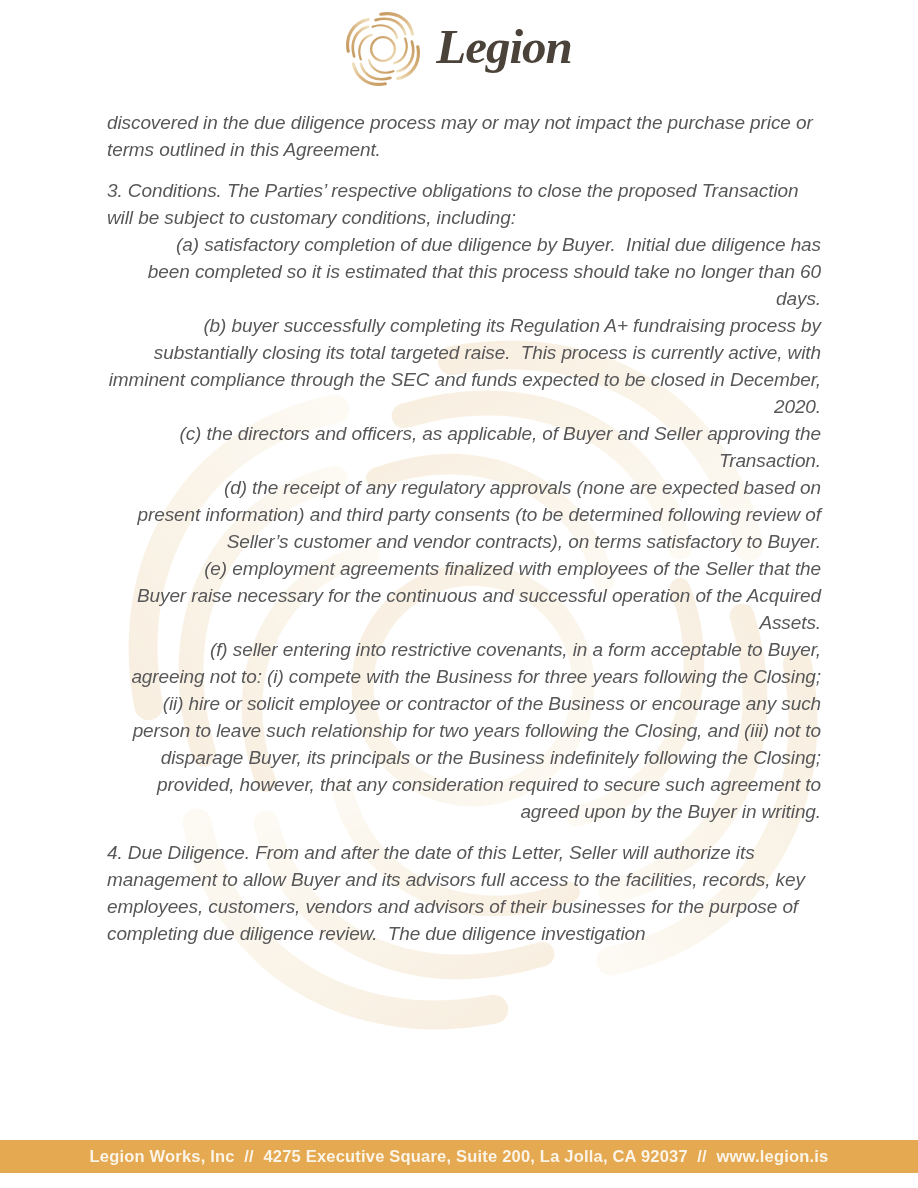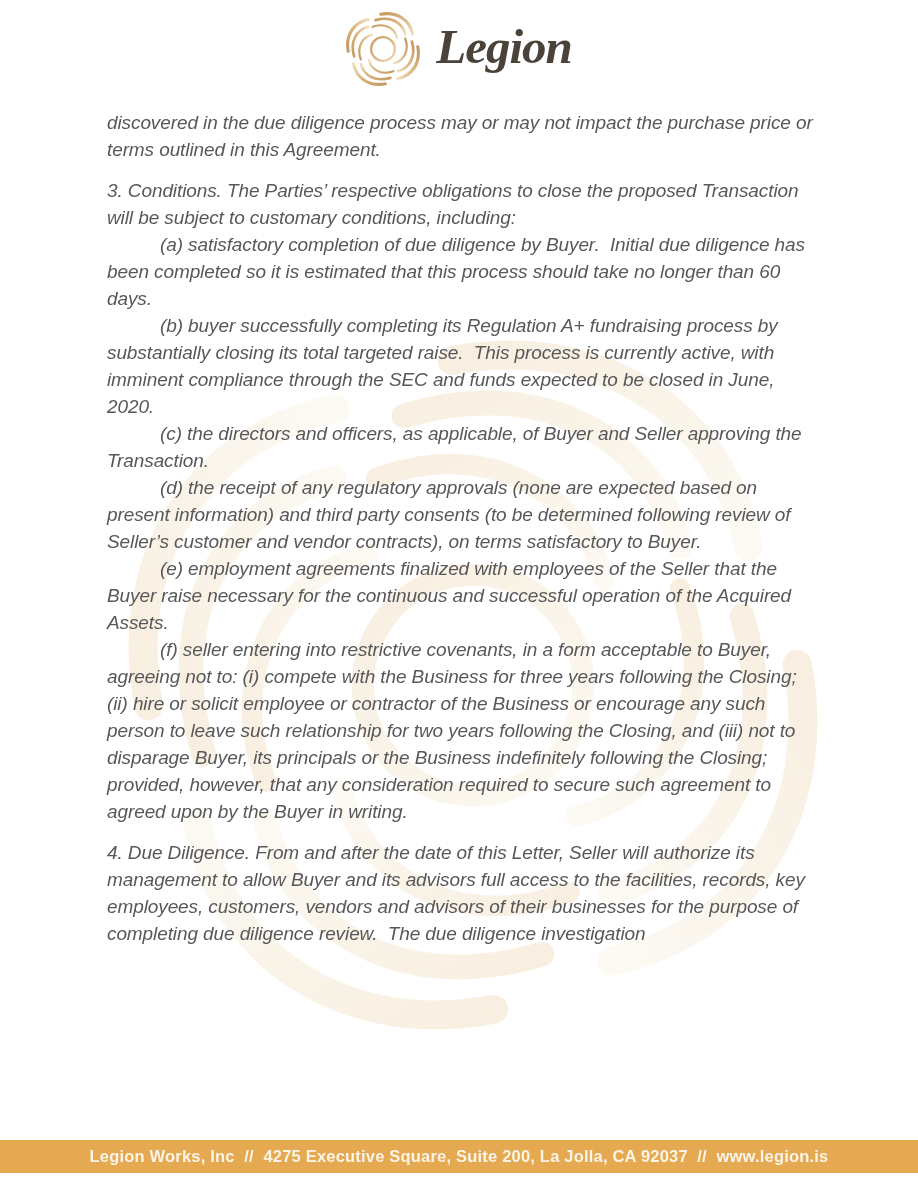--- a/index.html
+++ b/index.html
@@ -44,21 +44,21 @@
     font-size:19px;
     line-height:27px;
     letter-spacing:-0.1px;
     font-weight:400;
     font-style:italic;
   }
   .letter-body p{
     margin:0;
     white-space:pre-wrap;
   }
-  .letter-body p.indent{text-indent:53px;}
+  .letter-body p.indent{text-indent:53px;text-align:right;}
   .letter-body p.gap{margin-top:14px;}
   
   .footer-bar{
     position:absolute;
     left:0;top:1140px;
     width:918px;height:33px;
     background:#e5a952;
     display:flex;align-items:center;justify-content:center;
   }
   .footer-text{
@@ -116,21 +116,21 @@
       <use href="#strandsIc" transform="rotate(270 50 50)"></use>
       <circle cx="50" cy="50" r="16" fill="none" stroke="url(#goldIc)" stroke-width="3.2"></circle>
     </svg>
     <span class="wordmark">Legion</span>
   </div>
 
   <div class="letter-body">
     <p>discovered in the due diligence process may or may not impact the purchase price or terms outlined in this Agreement.</p>
     <p class="gap">3. Conditions. The Parties’ respective obligations to close the proposed Transaction will be subject to customary conditions, including:</p>
     <p class="indent">(a) satisfactory completion of due diligence by Buyer.  Initial due diligence has been completed so it is estimated that this process should take no longer than 60 days.</p>
-    <p class="indent">(b) buyer successfully completing its Regulation A+ fundraising process by substantially closing its total targeted raise.  This process is currently active, with imminent compliance through the SEC and funds expected to be closed in June, 2020.</p>
+    <p class="indent">(b) buyer successfully completing its Regulation A+ fundraising process by substantially closing its total targeted raise.  This process is currently active, with imminent compliance through the SEC and funds expected to be closed in December, 2020.</p>
     <p class="indent">(c) the directors and officers, as applicable, of Buyer and Seller approving the Transaction.</p>
     <p class="indent">(d) the receipt of any regulatory approvals (none are expected based on present information) and third party consents (to be determined following review of Seller’s customer and vendor contracts), on terms satisfactory to Buyer.</p>
     <p class="indent">(e) employment agreements finalized with employees of the Seller that the Buyer raise necessary for the continuous and successful operation of the Acquired Assets.</p>
     <p class="indent">(f) seller entering into restrictive covenants, in a form acceptable to Buyer, agreeing not to: (i) compete with the Business for three years following the Closing; (ii) hire or solicit employee or contractor of the Business or encourage any such person to leave such relationship for two years following the Closing, and (iii) not to disparage Buyer, its principals or the Business indefinitely following the Closing; provided, however, that any consideration required to secure such agreement to agreed upon by the Buyer in writing.</p>
     <p class="gap">4. Due Diligence. From and after the date of this Letter, Seller will authorize its management to allow Buyer and its advisors full access to the facilities, records, key employees, customers, vendors and advisors of their businesses for the purpose of completing due diligence review.  The due diligence investigation</p>
   </div>
 
   <div class="footer-bar">
     <span class="footer-text">Legion Works, Inc  //  4275 Executive Square, Suite 200, La Jolla, CA 92037  //  www.legion.is</span>
   </div>

